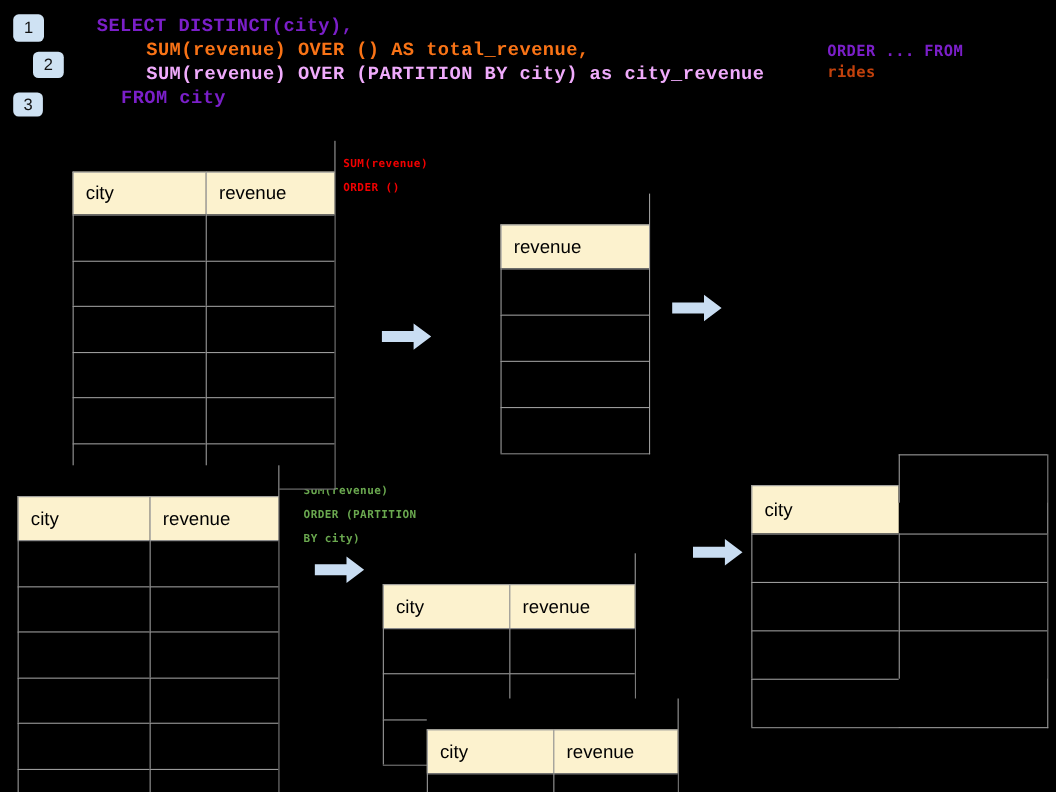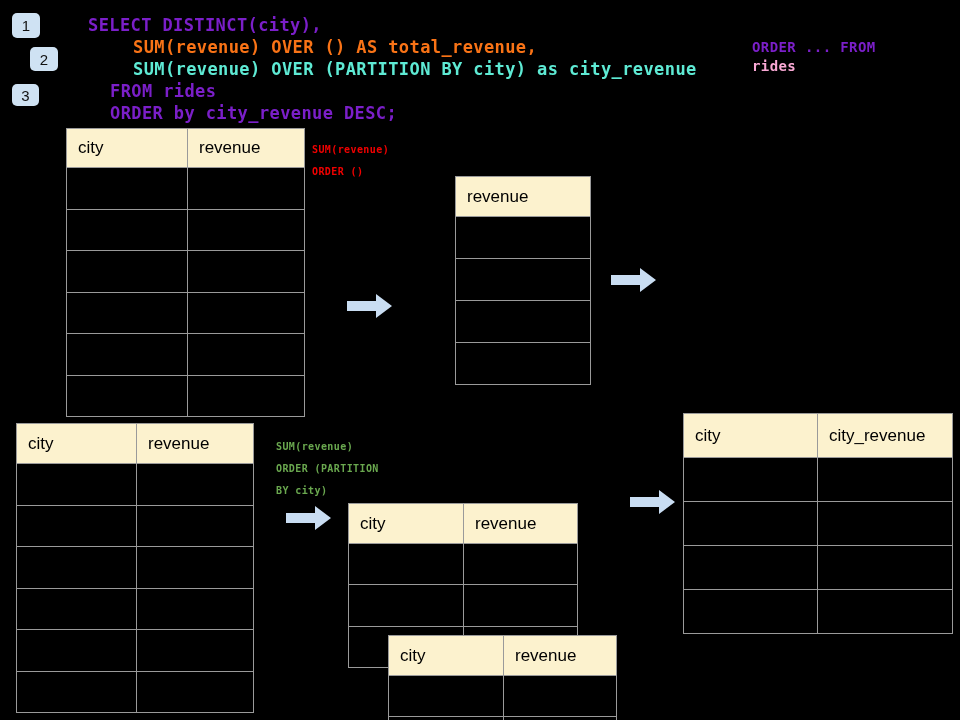--- a/index.html
+++ b/index.html
@@ -2,57 +2,56 @@
 <html><head>
 <meta charset="utf-8">
 <style>
   html,body{margin:0;padding:0;background:#000;}
   .canvas{position:relative;width:960px;height:720px;background:#000;overflow:hidden;
           font-family:"Liberation Sans",sans-serif;}
 
   
   .code{position:absolute;font-family:"DejaVu Sans Mono",monospace;font-weight:bold;
         white-space:pre;letter-spacing:.4px;}
-  .code-main{font-size:17px;line-height:22px;}
+  .code-main{font-size:17px;line-height:22px;font-family:Liberation Mono, monospace;}
   .code-label{font-size:10px;line-height:22px;}
   .code-note{font-size:14px;line-height:19px;}
 
   
   .badge{position:absolute;background:#CFE2F3;border-radius:5px;color:#111;
          display:flex;align-items:center;justify-content:center;
          font-size:15px;font-family:"Liberation Sans",sans-serif;}
 
   
   .tbl{position:absolute;display:grid;background:#000;
        border-right:1px solid #9A9A9A;border-bottom:1px solid #9A9A9A;}
   .tbl .th{background:#FCF2CE;border-left:1px solid #9A9A9A;border-top:1px solid #9A9A9A;
            display:flex;align-items:center;padding-left:11px;box-sizing:border-box;
-           font-size:17px;color:#000;}
+           font-size:17px;color:#000;margin-top:28px;}
   .tbl .td{background:#000;border-left:1px solid #9A9A9A;border-top:1px solid #9A9A9A;
            box-sizing:border-box;}
 
   .arrow{position:absolute;}
 </style>
 </head>
 <body>
 
 <div class="canvas">
 
   <div class="badge" style="left:12px;top:13px;width:28px;height:25px;">1</div>
   <div class="badge" style="left:30px;top:47px;width:28px;height:24px;">2</div>
   <div class="badge" style="left:12px;top:84px;width:27px;height:22px;">3</div>
 
   <div class="code code-main" style="left: 88px; top: 14px; color: rgb(123, 31, 201);">SELECT DISTINCT(city),</div>
   <div class="code code-main" style="left: 133px; top: 36px; color: #f97316;">SUM(revenue) OVER () AS total_revenue,</div>
-  <div class="code code-main" style="left: 133px; top: 58px; color: #5eead4; text-align: right;">SUM(revenue) OVER (PARTITION BY city) as city_revenue</div>
-  <div class="code code-main" style="left: 110px; top: 80px; color: rgb(123, 31, 201);">FROM rides</div>
-  <div class="code code-main" style="left: 110px; top: 102px; color: rgb(123, 31, 201);">ORDER by city_revenue DESC;</div>
+  <div class="code code-main" style="left: 133px; top: 58px; color: #f0abfc; text-align: right;">SUM(revenue) OVER (PARTITION BY city) as city_revenue</div>
+  <div class="code code-main" style="left: 110px; top: 80px; color: rgb(123, 31, 201);">FROM city</div>
 
   <div class="code code-note" style="left: 752px; top: 38px; color: rgb(123, 31, 201);">ORDER ... FROM</div>
-  <div class="code code-note" style="left: 752px; top: 57px; color: #f9a8d4;">rides</div>
+  <div class="code code-note" style="left: 752px; top: 57px; color: #c2410c;">rides</div>
 
   <div class="code code-label" style="left: 312px; top: 139px; color: rgb(242, 0, 0);">SUM(revenue)</div>
   <div class="code code-label" style="left: 312px; top: 161px; color: rgb(242, 0, 0);">ORDER ()</div>
 
   <div class="code code-label" style="left: 276px; top: 436px; color: rgb(106, 168, 79);">SUM(revenue)</div>
   <div class="code code-label" style="left: 276px; top: 458px; color: rgb(106, 168, 79);">ORDER (PARTITION</div>
   <div class="code code-label" style="left: 276px; top: 480px; color: rgb(106, 168, 79);">BY city)</div>
 
   <div class="tbl" style="left:66px;top:128px;grid-template-columns:121px 117px;--hh:39px;--rh:41.5px;">
       <div class="th" style="height: var(--hh);">city</div>
@@ -111,21 +110,20 @@
       <div class="th" style="height: var(--hh);">city</div>
       <div class="th" style="height: var(--hh);">revenue</div>
       <div class="td" style="height: var(--rh);"></div>
       <div class="td" style="height: var(--rh);"></div>
       <div class="td" style="height: var(--rh);"></div>
       <div class="td" style="height: var(--rh);"></div>
     </div>
 
   <div class="tbl" style="left:683px;top:413px;grid-template-columns:134px 135px;--hh:44px;--rh:44px;">
       <div class="th" style="height: var(--hh);">city</div>
-      <div class="th" style="height: var(--hh);">city_revenue</div>
       <div class="td" style="height: var(--rh);"></div>
       <div class="td" style="height: var(--rh);"></div>
       <div class="td" style="height: var(--rh);"></div>
       <div class="td" style="height: var(--rh);"></div>
       <div class="td" style="height: var(--rh);"></div>
       <div class="td" style="height: var(--rh);"></div>
       <div class="td" style="height: var(--rh);"></div>
       <div class="td" style="height: var(--rh);"></div>
     </div>
 

